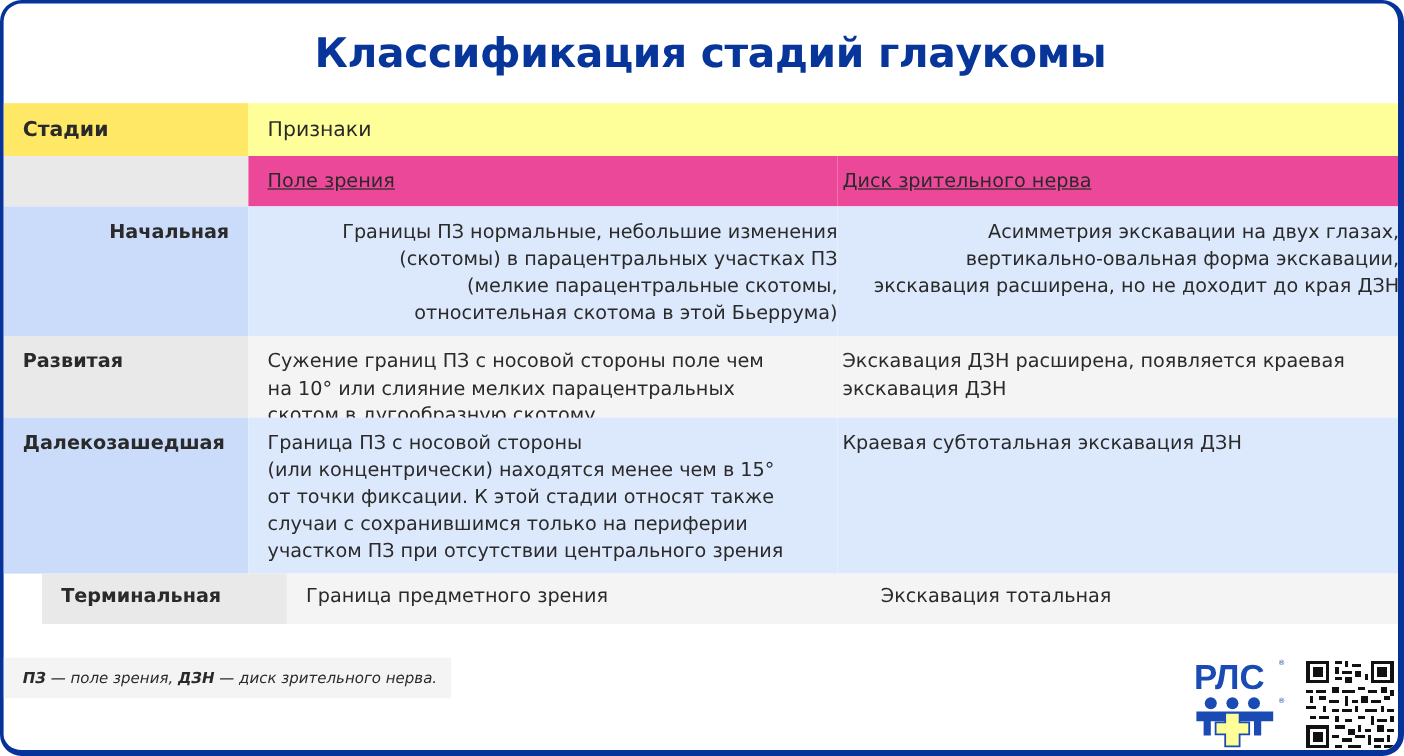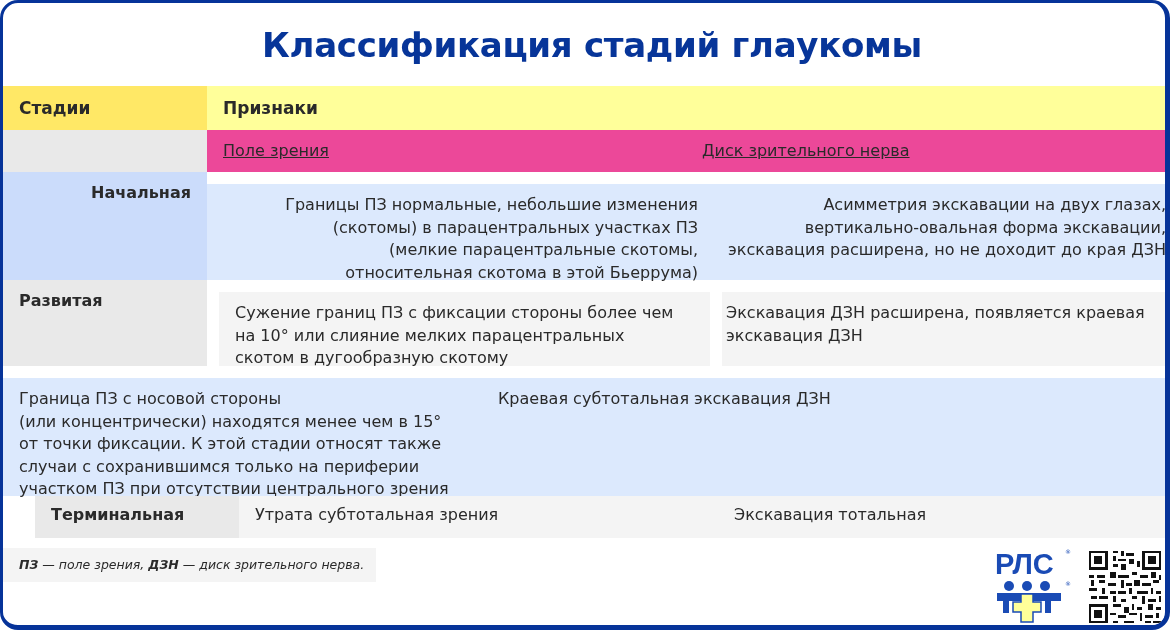--- a/index.html
+++ b/index.html
@@ -22,34 +22,34 @@
     text-align: center; color: #073599;
     font-size: 34px; font-weight: bold; letter-spacing: -0.3px;
   }
   .table { position: absolute; left: 0; top: 83px; width: 1163px; }
   .row { display: flex; font-size: 16px; color: #2a2a2a; line-height: 22.5px; }
   .c1 { width: 204px; box-sizing: border-box; padding: 8px 16px; font-weight: bold; }
   .c2 { width: 491px; box-sizing: border-box; padding: 8px 0 8px 16px; }
   .c3 { flex: 1; box-sizing: border-box; padding: 8px 0 8px 4px; }
   .hdr { height: 44px; }
   .hdr .c1 { background: #ffe866; font-size: 17px; padding-top: 11px; }
-  .hdr .c23 { flex: 1; background: #ffff9a; font-size: 17px; font-weight: bold; padding: 11px 16px; }
+  .hdr .c23 { flex: 1; background: #ffff9a; font-size: 17px; font-weight: normal; padding: 11px 16px; }
   .sub { height: 42px; }
   .sub .c1 { background: #e9e9e9; }
   .sub .c2, .sub .c3 { background: #ec4899; padding-top: 10px; text-decoration: underline; }
   .blue .c1 { background: #cbdcfb; }
   .blue .c2, .blue .c3 { background: #dce9fd; }
   .gray .c1 { background: #e9e9e9; }
   .gray .c2, .gray .c3 { background: #f4f4f4; }
   .r1 { height: 108px; text-align: right; }
-  .r2 { height: 86px; gap: 12px; }
+  .r2 { height: 68px; }
   .r3 { height: 130px; }
   .r4 { height: 42px; margin-left: 32px; }
   .r1 .c1, .r2 .c1, .r3 .c1 { padding-top: 10px; }
-  .r1 .c2, .r1 .c3, .r2 .c2, .r2 .c3, .r3 .c2, .r3 .c3 { padding-top: 10px; margin-top: 12px; }
+  .r1 .c2, .r1 .c3, .r2 .c2, .r2 .c3, .r3 .c2, .r3 .c3 { padding-top: 10px; }
   .note {
     position: absolute; left: 0; top: 545px; height: 34px;
     background: #f4f4f4; padding: 0 12px 0 16px;
     font-size: 12.5px; color: #2a2a2a; line-height: 34px; font-style: italic;
   }
   .note b { font-weight: bold; }
   .logo { position: absolute; left: 990px; top: 543px; width: 80px; height: 80px; }
   .qr { position: absolute; left: 1083px; top: 545px; width: 78px; height: 78px; }
 </style>
 </head>
@@ -80,47 +80,48 @@
       <div class="c3">
         <div>Асимметрия экскавации на двух глазах,</div>
         <div>вертикально-овальная форма экскавации,</div>
         <div>экскавация расширена, но не доходит до края ДЗН</div>
       </div>
     </div>
 
     <div class="row gray r2">
       <div class="c1">Развитая</div>
       <div class="c2">
-        <div>Сужение границ ПЗ с фиксации стороны более чем</div>
+        <div>Сужение границ ПЗ с носовой стороны поле чем</div>
         <div>на 10° или слияние мелких парацентральных</div>
         <div>скотом в дугообразную скотому</div>
       </div>
       <div class="c3">
         <div>Экскавация ДЗН расширена, появляется краевая</div>
         <div>экскавация ДЗН</div>
       </div>
     </div>
 
     <div class="row blue r3">
+      <div class="c1">Далекозашедшая</div>
       <div class="c2">
         <div>Граница ПЗ с носовой стороны</div>
         <div>(или концентрически) находятся менее чем в 15°</div>
         <div>от точки фиксации. К этой стадии относят также</div>
         <div>случаи с сохранившимся только на периферии</div>
         <div>участком ПЗ при отсутствии центрального зрения</div>
       </div>
       <div class="c3">
         <div>Краевая субтотальная экскавация ДЗН</div>
       </div>
     </div>
 
     <div class="row gray r4">
       <div class="c1">Терминальная</div>
       <div class="c2">
-        <div>Утрата субтотальная зрения</div>
+        <div>Граница предметного зрения</div>
       </div>
       <div class="c3">
         <div>Экскавация тотальная</div>
       </div>
     </div>
   </div>
 
   <div class="note">
     <b>ПЗ</b><span> — поле зрения, </span><b>ДЗН</b><span> — диск зрительного нерва.</span>
   </div>

